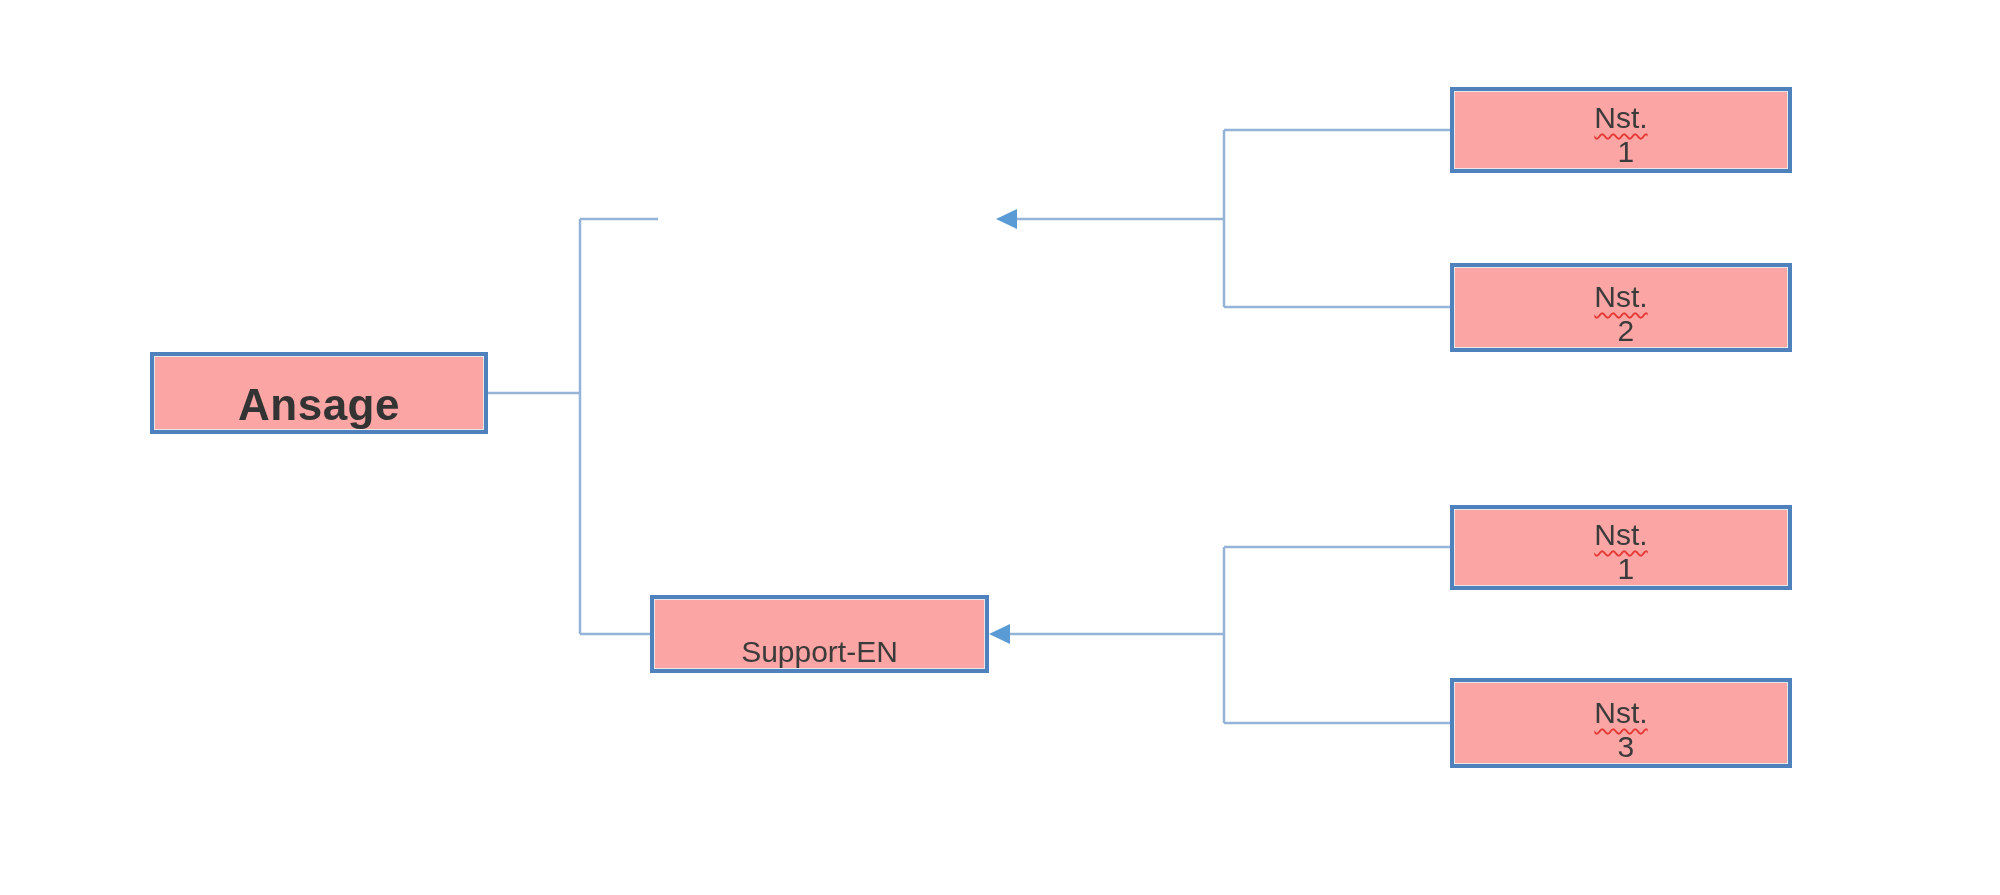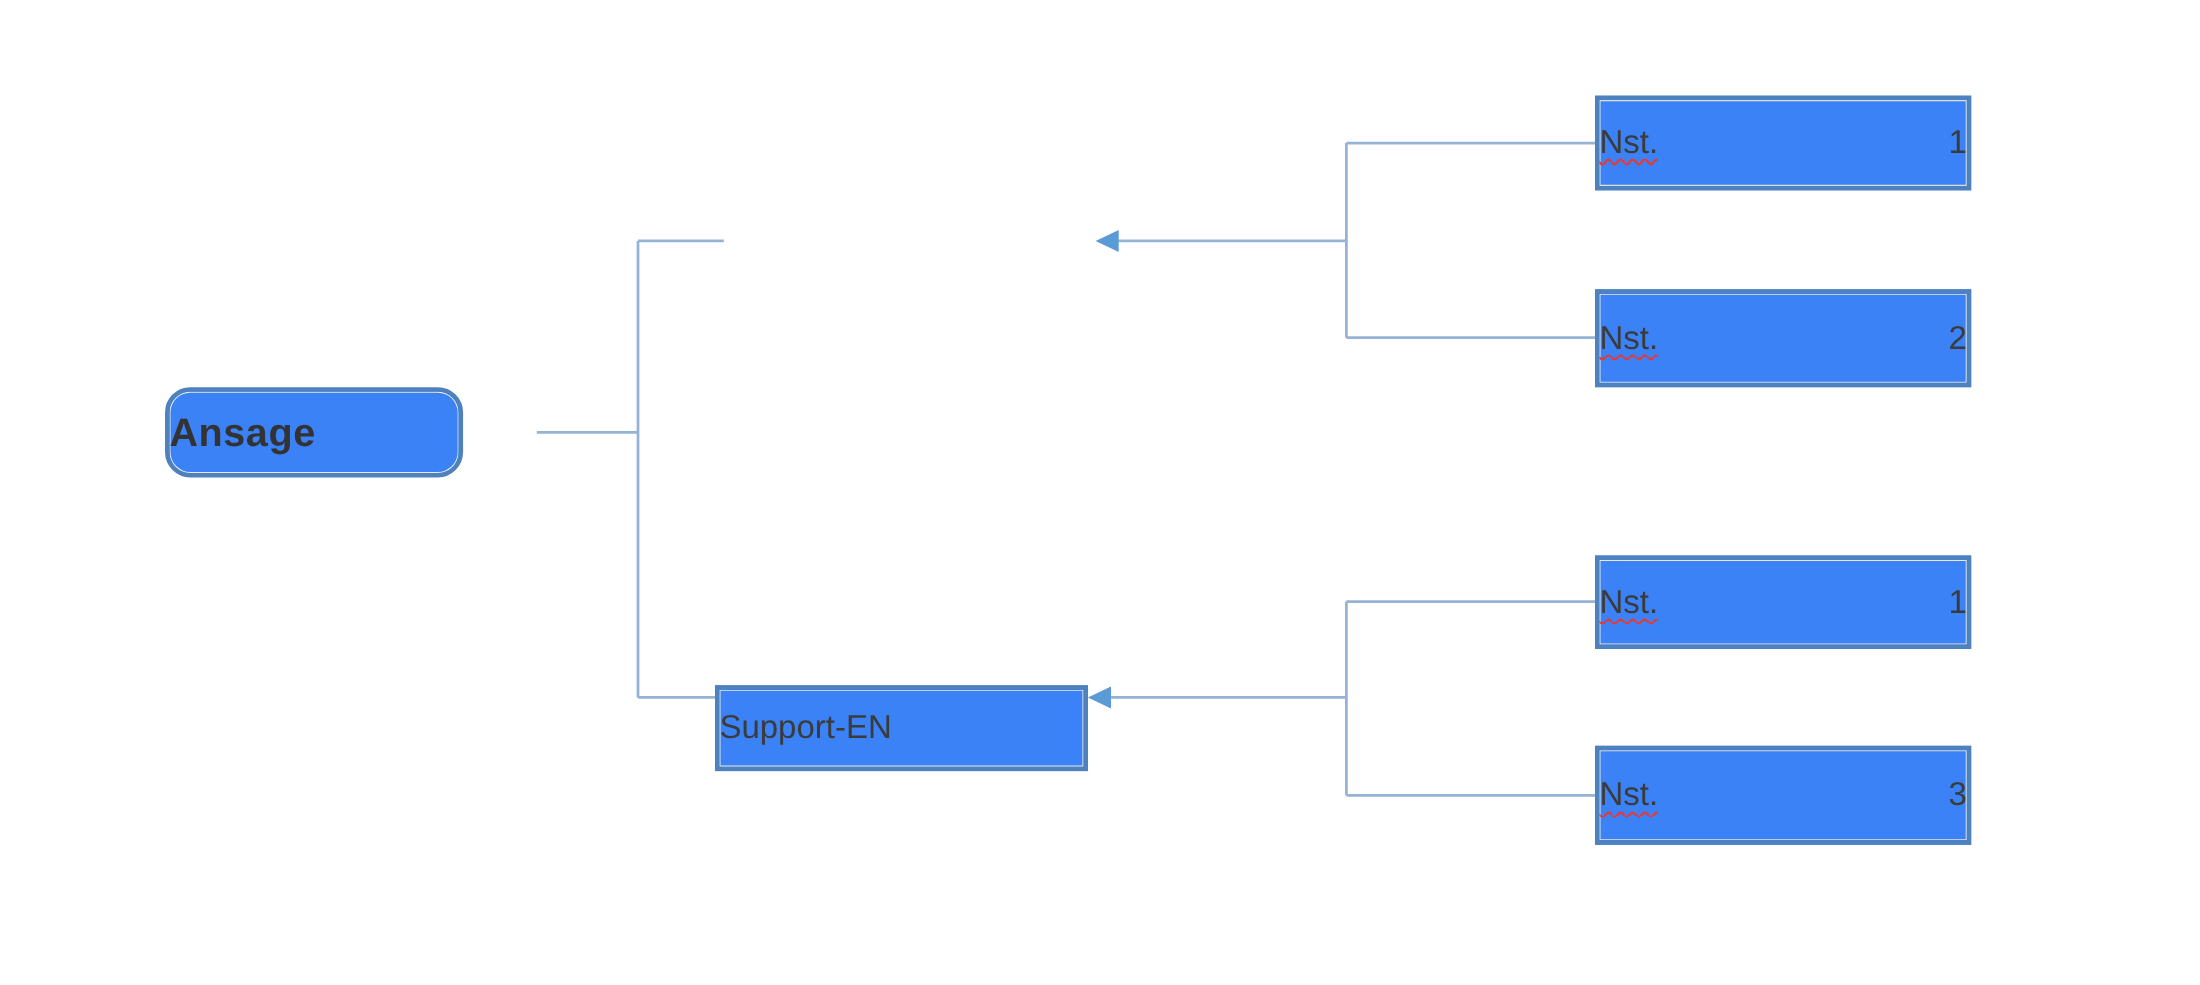--- a/index.html
+++ b/index.html
@@ -19,42 +19,42 @@
     position: absolute;
     left: 0;
     top: 0;
     width: 2000px;
     height: 895px;
     pointer-events: none;
   }
   .node {
     position: absolute;
     box-sizing: border-box;
-    background: #3b82f6;
+    background: #fca5a5;
     border: 4px solid #4f81bd;
     display: flex;
     align-items: center;
-    justify-content: space-between;
+    justify-content: flex-end;
     color: #333333;
     box-shadow: inset 0 0 0 1px #e8e8e8;
+    flex-direction: column;
   }
   .node-ansage {
-    left: 150px; top: 352px; width: 271px; height: 82px;
-    font-size: 36px;
+    left: 150px; top: 352px; width: 338px; height: 82px;
+    font-size: 44px;
     font-weight: 600;
     letter-spacing: 0.5px;
-    border-radius: 23px;
   }
   .node-support {
     font-size: 30px;
     font-weight: 400;
     color: #3b3b3b;
   }
   .node-support-de { left: 658px; top: 175px; width: 338px; height: 88px; }
-  .node-support-en { left: 650px; top: 595px; width: 339px; height: 78px; margin-top: 28px; }
+  .node-support-en { left: 650px; top: 595px; width: 339px; height: 78px; }
   .node-nst {
     font-size: 30px;
     font-weight: 400;
     color: #3b3b3b;
   }
   .node-nst-top-1 { left: 1450px; top: 87px;  width: 342px; height: 86px; }
   .node-nst-top-2 { left: 1450px; top: 263px; width: 342px; height: 89px; }
   .node-nst-bot-1 { left: 1450px; top: 505px; width: 342px; height: 85px; }
   .node-nst-bot-3 { left: 1450px; top: 678px; width: 342px; height: 90px; }
   .misspelled {

